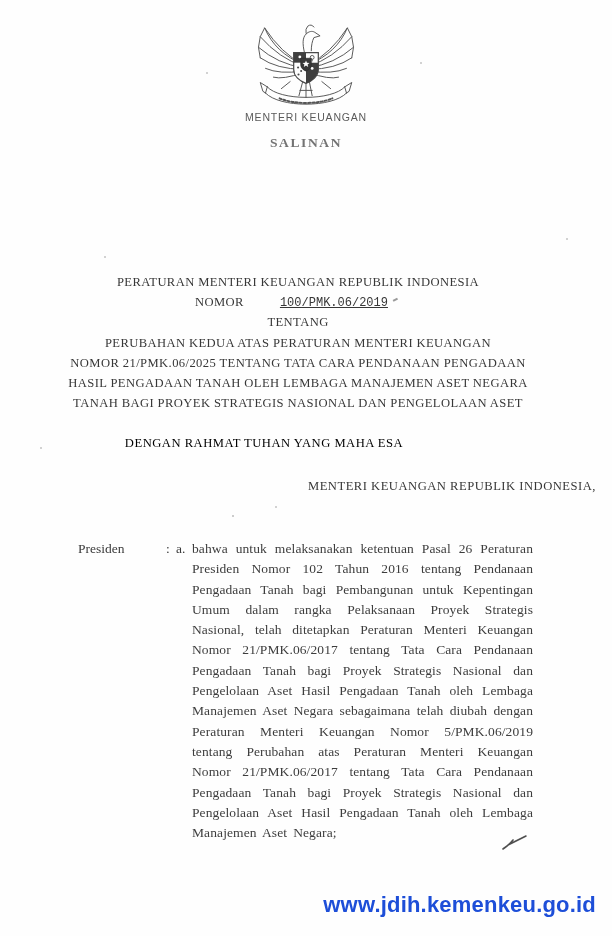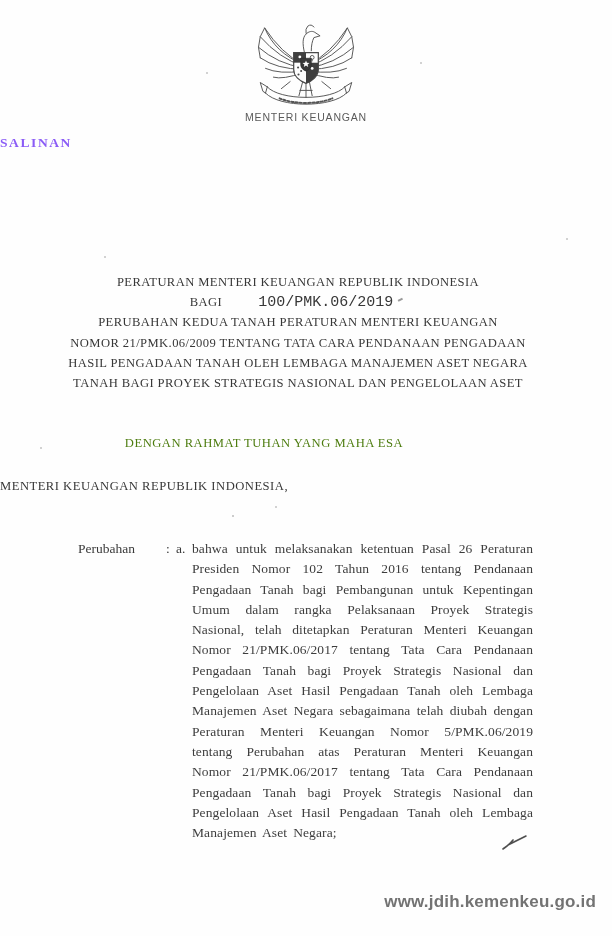--- a/index.html
+++ b/index.html
@@ -34,70 +34,72 @@
     letter-spacing: 0.8px;
     color: #5a5a5a;
   }
   .hdr-ministry { top: 111px; }
   .hdr-republic { top: 124px; }
   .hdr-salinan {
     position: absolute;
     left: 0;
     top: 135px;
     width: 612px;
+    text-align: center;
     font-family: "Liberation Serif", serif;
     font-weight: bold;
     font-size: 13.5px;
     letter-spacing: 1.6px;
-    color: #8b5cf6;
+    color: #737373;
   }
 
   
   .title-block {
     position: absolute;
     left: 0;
     top: 272px;
     width: 596px;
     text-align: center;
     font-size: 12.6px;
     letter-spacing: 0.4px;
     color: #373737;
   }
   .t-line { height: 20.2px; line-height: 20.2px; white-space: nowrap; }
   .nomor-value {
     font-family: "Liberation Mono", monospace;
-    font-size: 15px;
+    font-size: 12px;
     margin-left: 36px;
     letter-spacing: 0;
+    text-decoration: underline;
   }
   .scan-tick {
     display: inline-block;
     width: 5px;
     height: 1.5px;
     background: #9a9a9a;
     transform: rotate(-28deg) translateY(-7px);
     margin-left: 8px;
   }
 
   .invocation {
     position: absolute;
     left: 0;
     top: 436px;
     width: 528px;
     text-align: center;
     font-size: 12.6px;
     letter-spacing: 0.5px;
-    color: #4d7c0f;
+    color: #000000;
   }
   .authority {
     position: absolute;
     left: 0;
     top: 479px;
     width: 596px;
-    text-align: left;
+    text-align: right;
     font-size: 12.6px;
     letter-spacing: 0.5px;
     color: #373737;
   }
 
   
   .menimbang {
     position: absolute;
     left: 78px;
     top: 539px;
@@ -130,23 +132,23 @@
     background: #c3c3c3;
     border-radius: 50%;
   }
 
   
   .watermark {
     position: absolute;
     right: 16px;
     top: 892px;
     font-family: "Liberation Sans", sans-serif;
-    font-size: 17px;
+    font-size: 22px;
     font-weight: bold;
-    color: #737373;
+    color: #1d4ed8;
     letter-spacing: 0.2px;
   }
 </style>
 </head>
 <body>
 
 <div class="page">
 
   <div class="emblem">
     <svg viewBox="0 0 120 100" width="108" height="88">
@@ -201,32 +203,33 @@
         <path d="M60,46 L61.1,48.7 L64,48.9 L61.8,50.6 L62.5,53.4 L60,51.8 L57.5,53.4 L58.2,50.6 L56,48.9 L58.9,48.7 Z" fill="#ffffff"></path>
       </g>
     </svg>
   </div>
 
   <div class="hdr-text hdr-ministry">MENTERI KEUANGAN</div>
   <div class="hdr-salinan">SALINAN</div>
 
   <div class="title-block">
     <div class="t-line">PERATURAN MENTERI KEUANGAN REPUBLIK INDONESIA</div>
-    <div class="t-line"><span>BAGI</span><span class="nomor-value">100/PMK.06/2019</span><span class="scan-tick"></span></div>
-    <div class="t-line">PERUBAHAN KEDUA TANAH PERATURAN MENTERI KEUANGAN</div>
-    <div class="t-line">NOMOR 21/PMK.06/2009 TENTANG TATA CARA PENDANAAN PENGADAAN</div>
+    <div class="t-line"><span>NOMOR</span><span class="nomor-value">100/PMK.06/2019</span><span class="scan-tick"></span></div>
+    <div class="t-line">TENTANG</div>
+    <div class="t-line">PERUBAHAN KEDUA ATAS PERATURAN MENTERI KEUANGAN</div>
+    <div class="t-line">NOMOR 21/PMK.06/2025 TENTANG TATA CARA PENDANAAN PENGADAAN</div>
     <div class="t-line">HASIL PENGADAAN TANAH OLEH LEMBAGA MANAJEMEN ASET NEGARA</div>
     <div class="t-line">TANAH BAGI PROYEK STRATEGIS NASIONAL DAN PENGELOLAAN ASET</div>
   </div>
 
   <div class="invocation">DENGAN RAHMAT TUHAN YANG MAHA ESA</div>
   <div class="authority">MENTERI KEUANGAN REPUBLIK INDONESIA,</div>
 
   <div class="menimbang">
-    <div class="m-label">Perubahan</div>
+    <div class="m-label">Presiden</div>
     <div class="m-colon">:</div>
     <div class="m-letter">a.</div>
     <div class="m-text">bahwa untuk melaksanakan ketentuan Pasal 26 Peraturan Presiden Nomor 102 Tahun 2016 tentang Pendanaan Pengadaan Tanah bagi Pembangunan untuk Kepentingan Umum dalam rangka Pelaksanaan Proyek Strategis Nasional, telah ditetapkan Peraturan Menteri Keuangan Nomor 21/PMK.06/2017 tentang Tata Cara Pendanaan Pengadaan Tanah bagi Proyek Strategis Nasional dan Pengelolaan Aset Hasil Pengadaan Tanah oleh Lembaga Manajemen Aset Negara sebagaimana telah diubah dengan Peraturan Menteri Keuangan Nomor 5/PMK.06/2019 tentang Perubahan atas Peraturan Menteri Keuangan Nomor 21/PMK.06/2017 tentang Tata Cara Pendanaan Pengadaan Tanah bagi Proyek Strategis Nasional dan Pengelolaan Aset Hasil Pengadaan Tanah oleh Lembaga Manajemen Aset Negara;</div>
   </div>
 
   <div class="paraf">
     <svg viewBox="0 0 30 22" width="30" height="22">
       <path d="M3,16 C7,13 10,11 13,7 M8,12 L26,3" stroke="#4f4f4f" stroke-width="1.6" fill="none" stroke-linecap="round"></path>
     </svg>
   </div>

